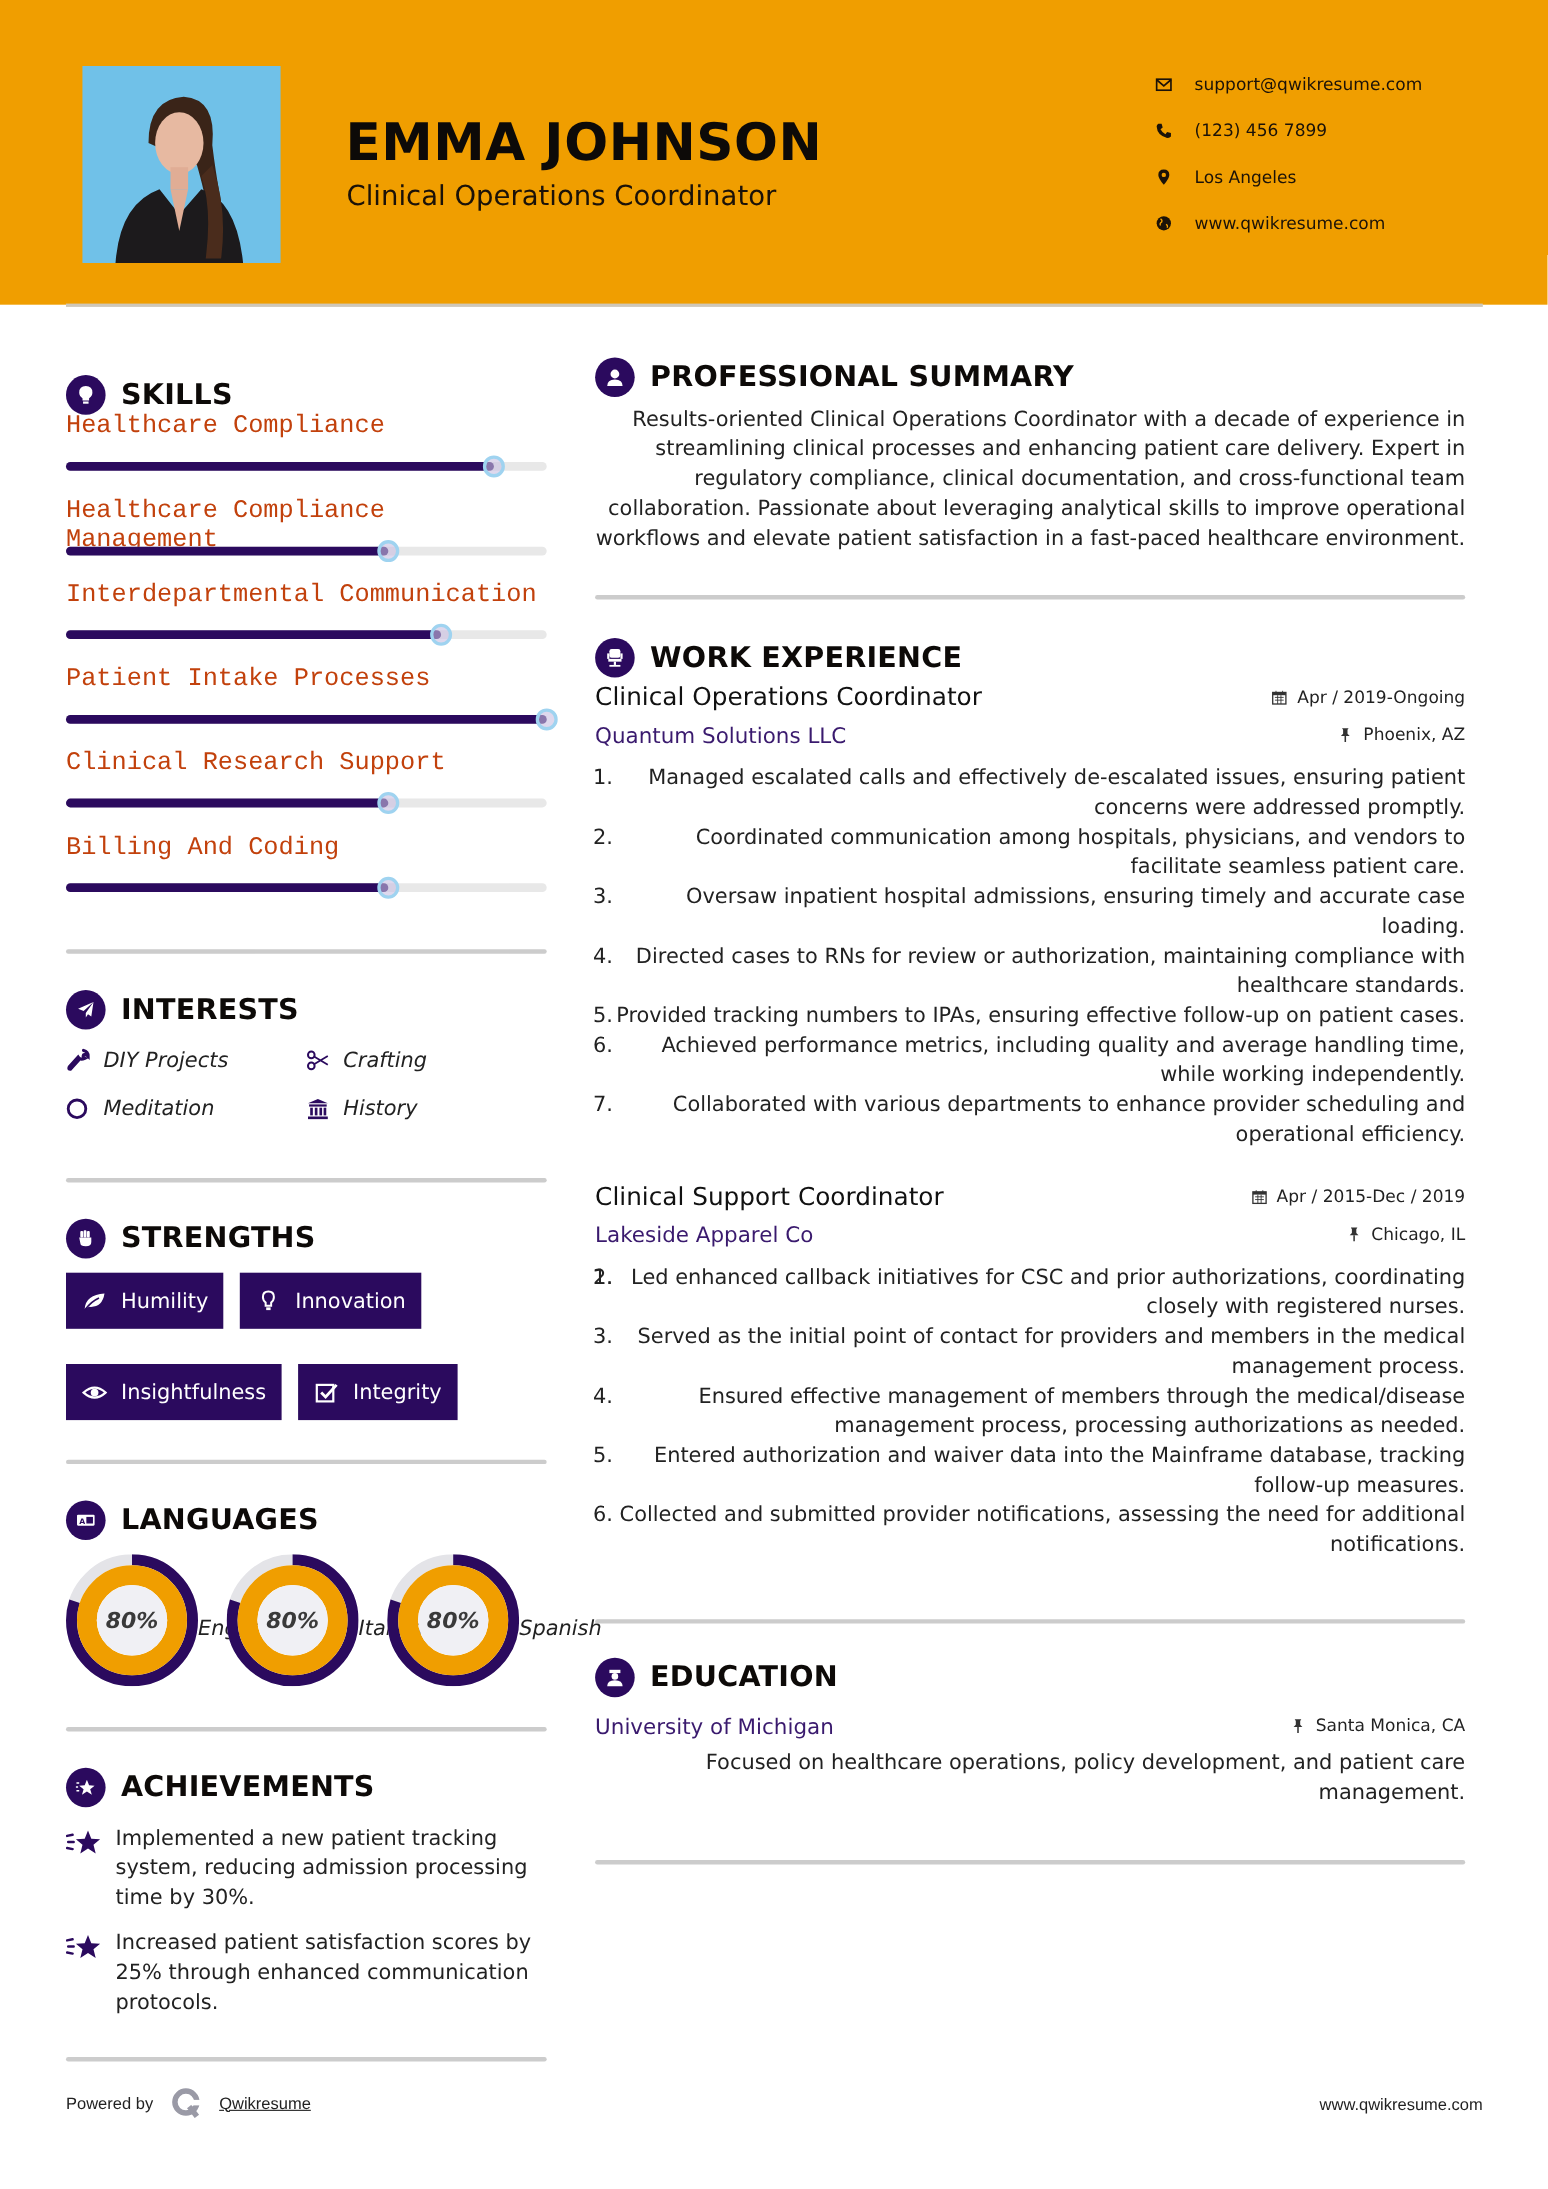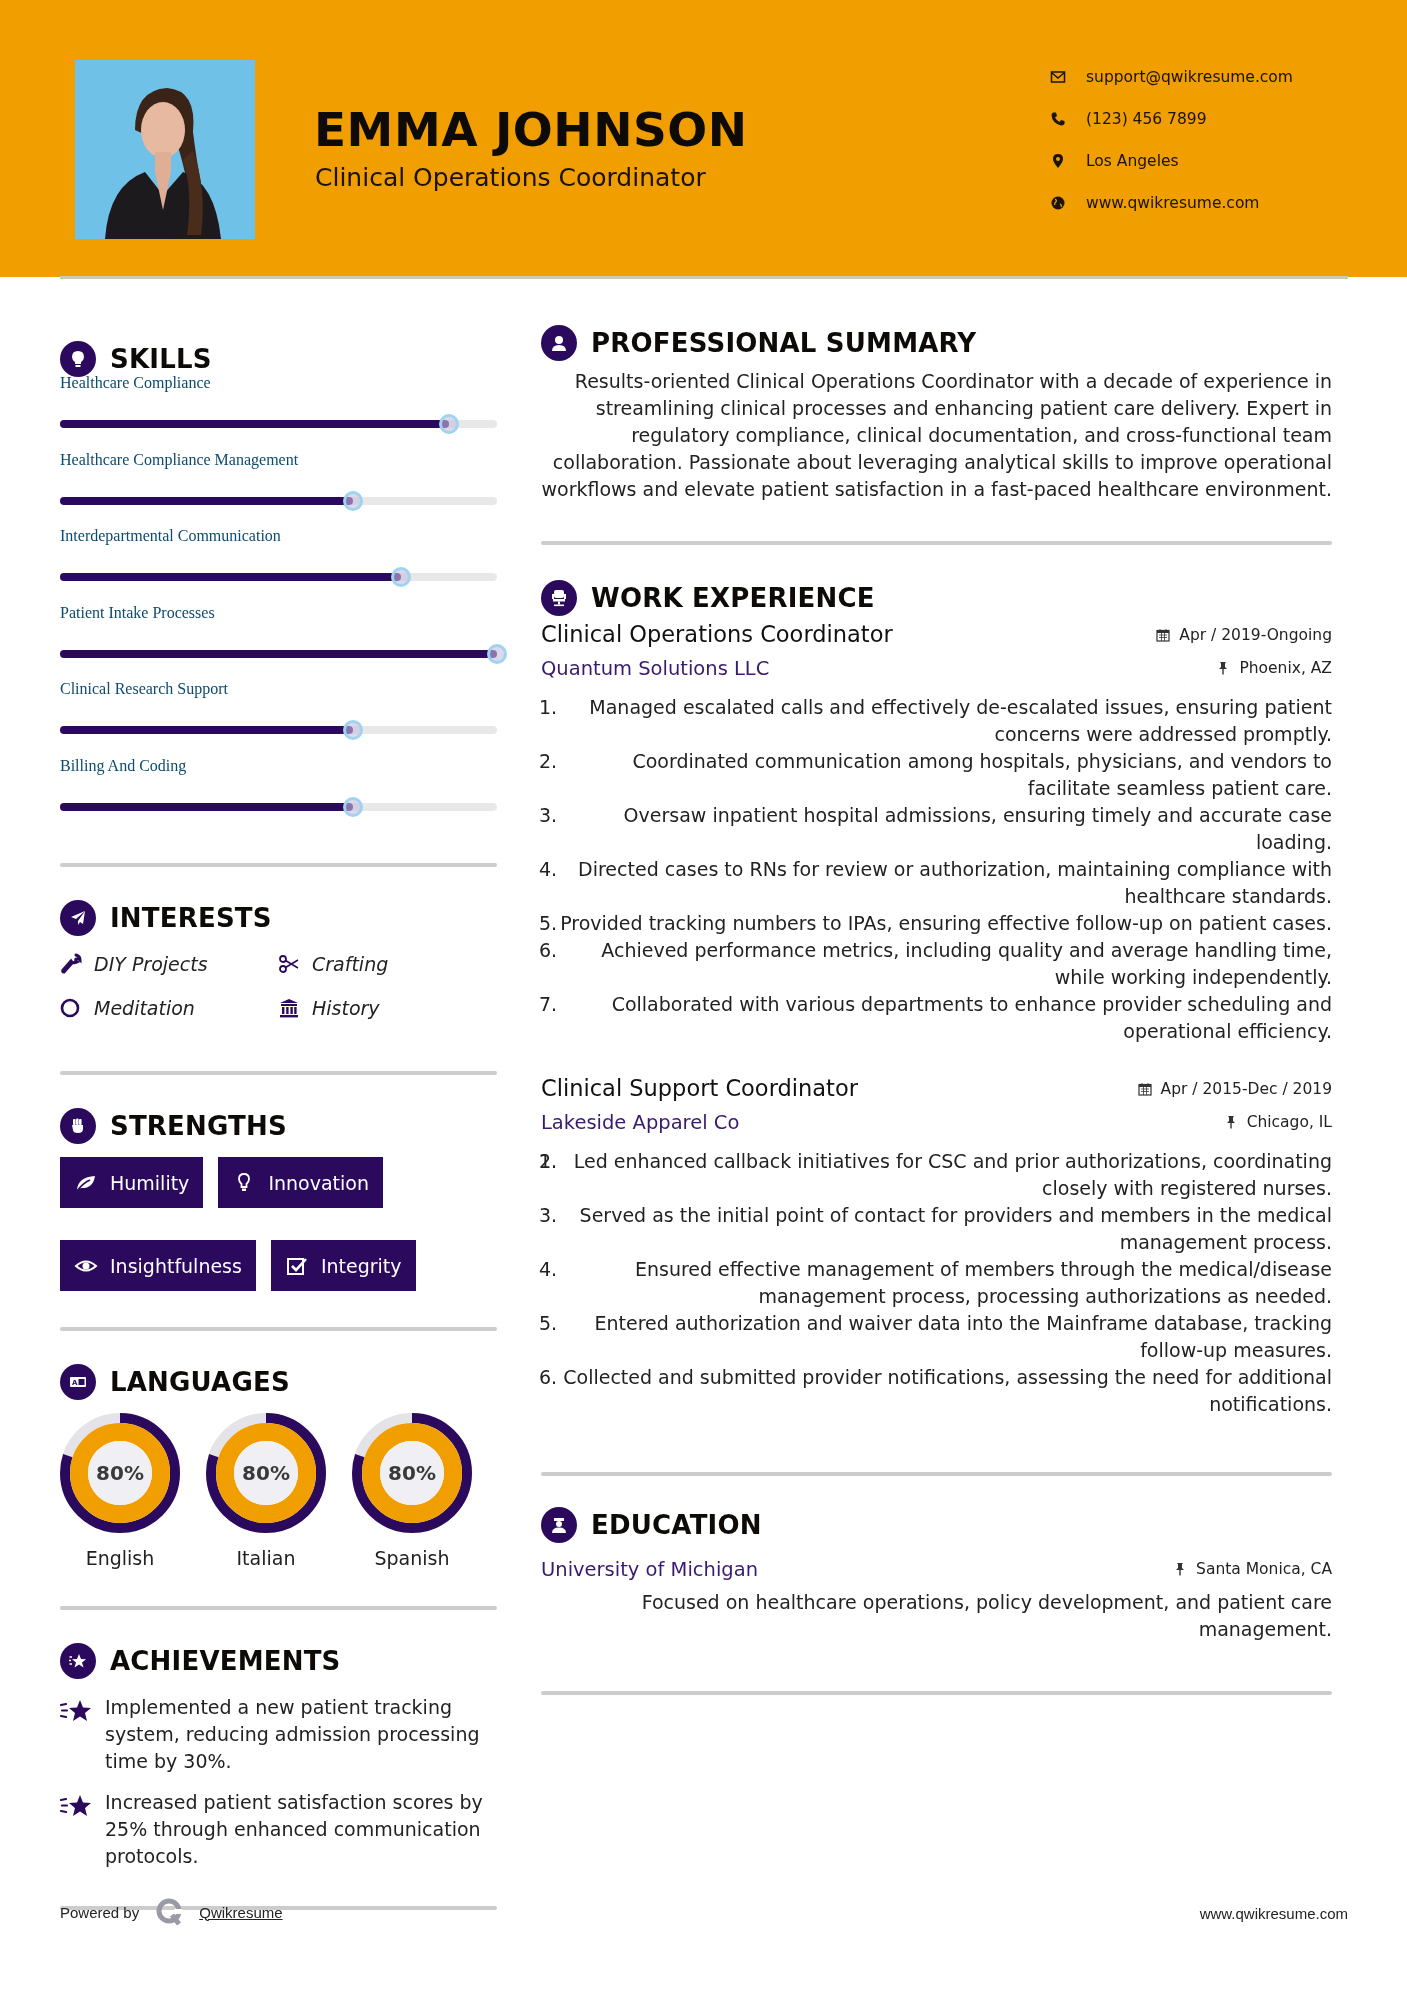--- a/index.html
+++ b/index.html
@@ -23,39 +23,39 @@
 
   .sec-head { display: flex; align-items: center; height: 46px; }
   .sec-icon { width: 36px; height: 36px; border-radius: 50%; background: #2B0A5E; display: flex; align-items: center; justify-content: center; margin-right: 14px; flex-shrink: 0; }
   .sec-icon svg { width: 20px; height: 20px; }
   .sec-title { font-family: "DejaVu Sans", sans-serif; font-weight: bold; font-size: 26px; color: #0d0a08; letter-spacing: 0.2px; }
 
   .divider { height: 4px; background: #cccccc; border-radius: 2px; }
 
   
   .skill { height: 76.5px; position: relative; }
-  .skill-name { font-family: Liberation Serif, serif; font-size: 16px; color: #0c4a6e; position: absolute; top: 4px; left: 0; }
+  .skill-name { font-family: Liberation Mono, monospace; font-size: 23px; color: #c2410c; position: absolute; top: 4px; left: 0; }
   .skill-track { position: absolute; left: 0; top: 50px; width: 437px; height: 8px; background: #e8e8e8; border-radius: 4px; }
   .skill-fill { position: absolute; left: 0; top: 0; height: 8px; background: #2B0A5E; border-radius: 4px; }
   .skill-knob { position: absolute; top: -6px; width: 20px; height: 20px; margin-left: -10px; border-radius: 50%; border: 3px solid #9fd3f0; background: rgba(200,190,225,0.6); }
 
   
   .interests { display: grid; grid-template-columns: 218px 218px; row-gap: 10px; margin-top: 6px; }
   .interest { display: flex; align-items: center; height: 34px; font-family: "DejaVu Sans", sans-serif; font-size: 19px; color: #222; font-style: italic; }
   .interest .ii { width: 34px; display: flex; align-items: center; }
   .interest .ii svg { width: 22px; height: 22px; }
 
   
   .badges { display: flex; flex-wrap: wrap; gap: 32px 15px; margin-top: 8px; }
   .badge { display: flex; align-items: center; height: 51px; padding: 0 14px; background: #2B0A5E; color: #fff; font-family: "DejaVu Sans", sans-serif; font-size: 19px; }
   .badge svg { width: 24px; height: 24px; margin-right: 12px; }
 
   
   .langs { display: flex; gap: 26px; margin-top: 8px; }
-  .lang { width: 120px; display: flex; flex-direction: column; align-items: center; }
+  .lang { width: 120px; display: flex; flex-direction: row; align-items: center; font-style: italic; }
   .donut { width: 120px; height: 120px; position: relative; }
   .donut svg { width: 120px; height: 120px; }
   .donut-label { position: absolute; left: 0; top: 0; width: 120px; height: 120px; display: flex; align-items: center; justify-content: center; font-family: "DejaVu Sans", sans-serif; font-weight: bold; font-size: 20px; color: #3a3a3a; }
   .lang-name { margin-top: 14px; font-family: "DejaVu Sans", sans-serif; font-size: 19px; color: #222; }
 
   
   .ach { display: flex; margin-top: 10px; }
   .ach .ai { width: 45px; flex-shrink: 0; padding-top: 4px; }
   .ach .ai svg { width: 34px; height: 26px; }
   .ach-text { font-family: "DejaVu Sans", sans-serif; font-size: 19px; line-height: 27px; color: #222; }

